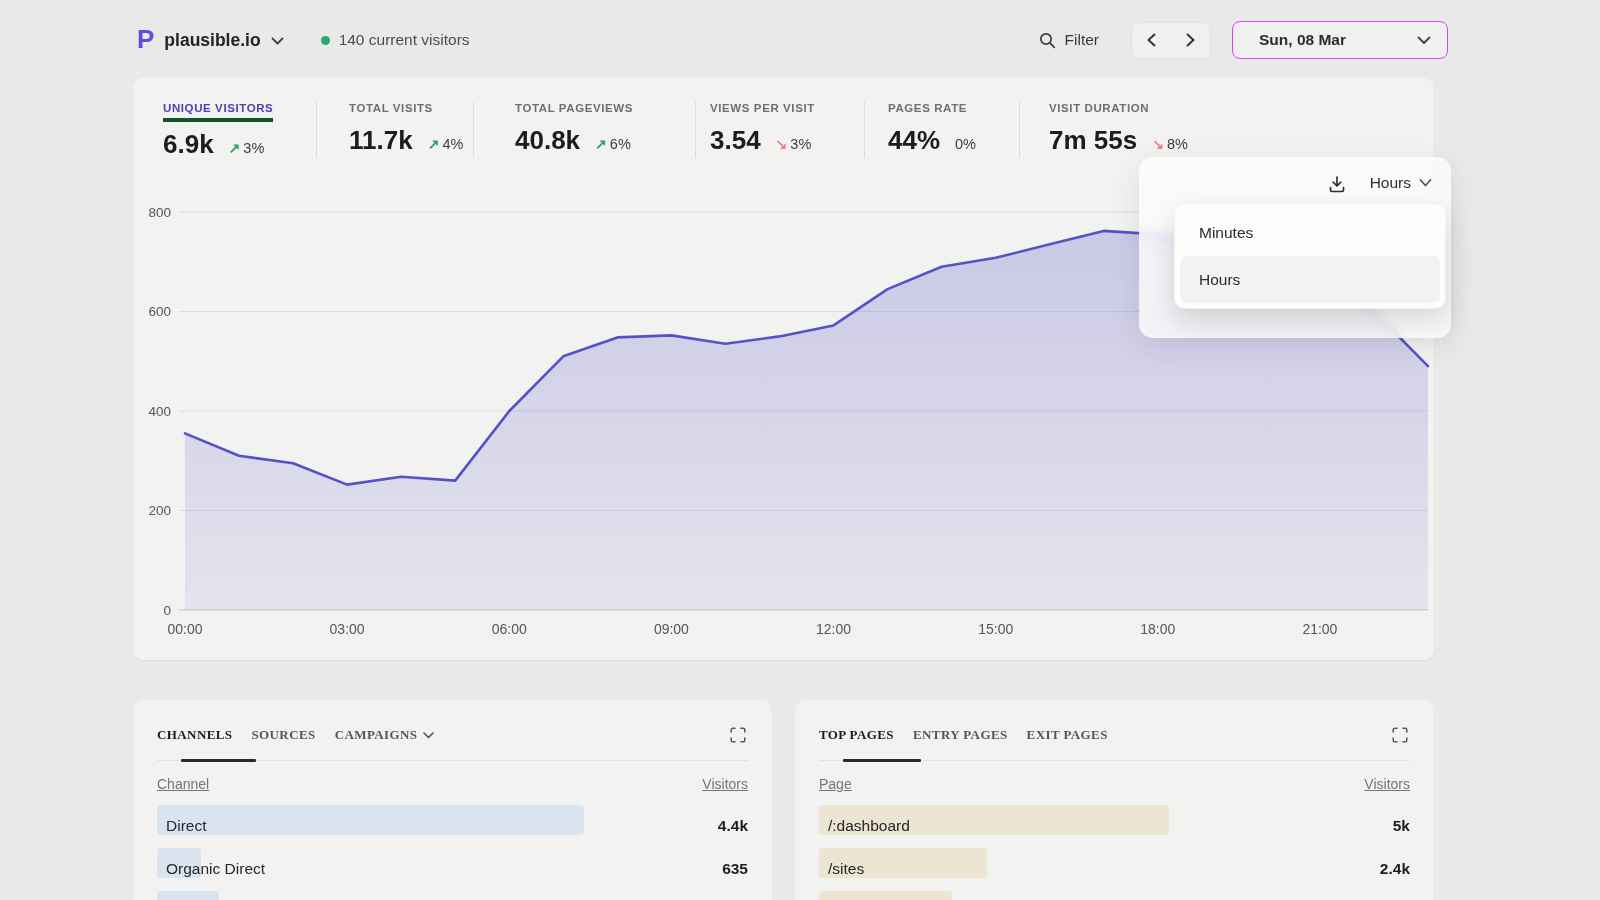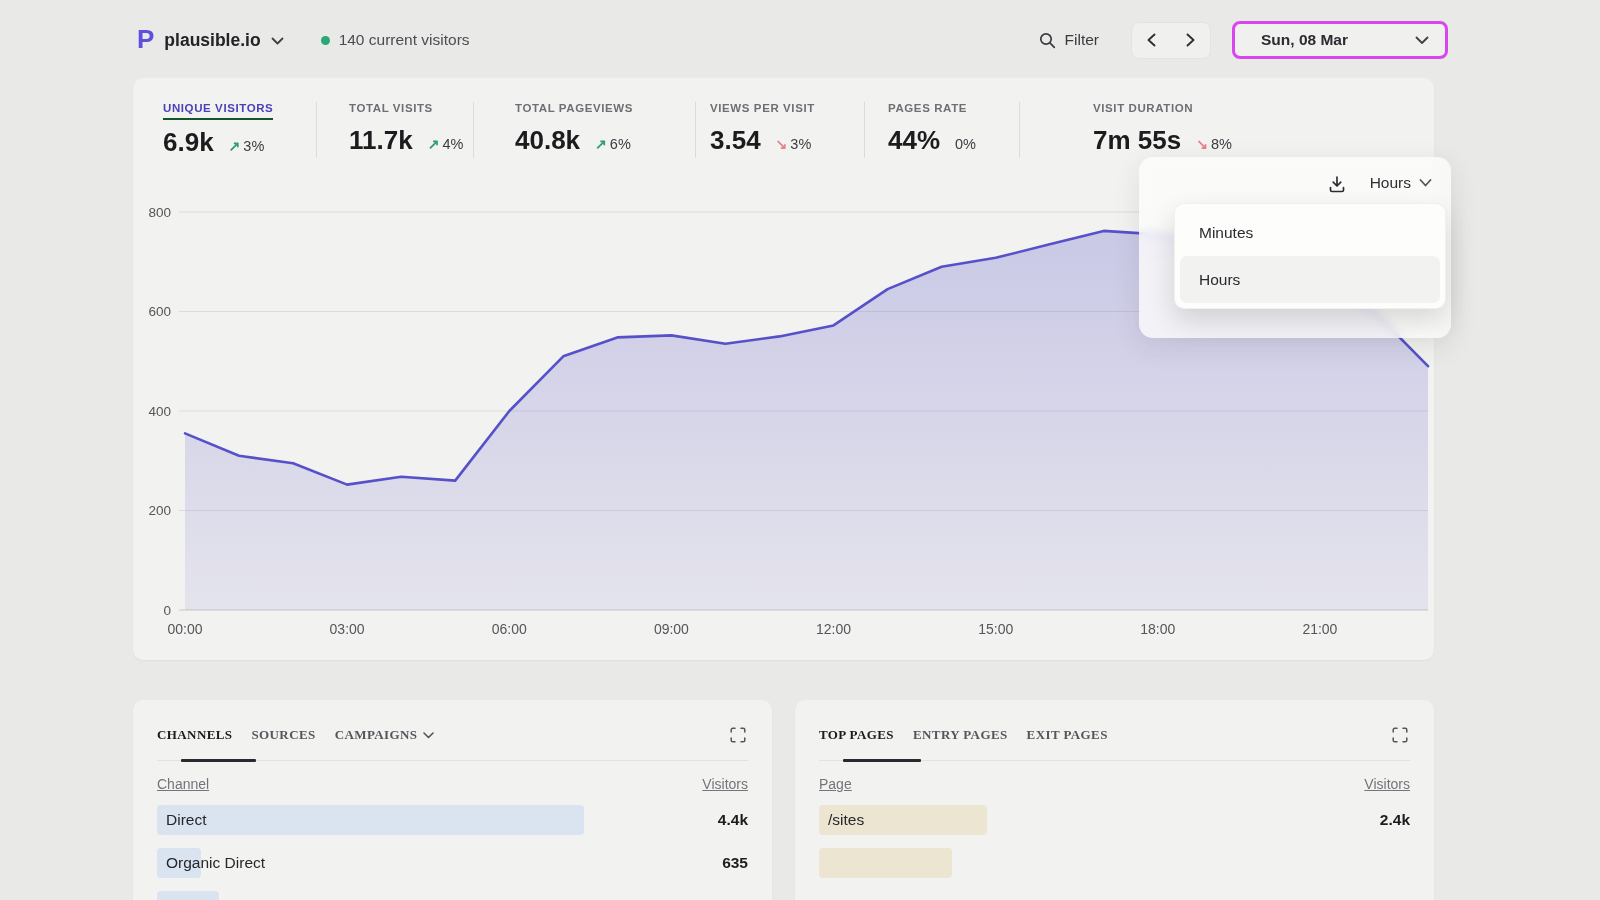--- a/index.html
+++ b/index.html
@@ -18,33 +18,33 @@
   .live-dot { width:9px; height:9px; border-radius:50%; background:#2ca878; margin:1px 9px 0 37px; }
   .live-text { font-size:15.5px; color:#4c4c52; }
   .filter-btn { display:flex; align-items:center; gap:9px; margin-left:auto;
     font-size:15.5px; color:#3a3a40; background:none; border:none; cursor:pointer;
     font-family:inherit; padding:6px 4px; }
   .nav-arrows { display:flex; margin-left:28px; background:#f0f0ee; border:1px solid #e3e3e1;
     border-radius:8px; height:37px; overflow:hidden; }
   .nav-arrow { width:39px; height:100%; display:flex; align-items:center; justify-content:center;
     background:none; border:none; cursor:pointer; }
   .date-picker { margin-left:21px; width:216px; height:38px; background:#f0f0ee;
-    border:3px solid #d946ef; border-radius:8px; display:flex; align-items:center;
+    border:1px solid #d946ef; border-radius:8px; display:flex; align-items:center;
     padding:0 16px 0 26px; cursor:pointer; font-family:inherit; }
   .date-label { font-size:15.5px; font-weight:600; color:#2b2b30; }
   .date-picker svg { margin-left:auto; }
 
   
   .main-card { position:absolute; left:133px; top:78px; width:1301px; height:582px;
     background:#f2f2f0; border-radius:10px; box-shadow:0 1px 2px rgba(40,40,40,0.05); }
   .stats { position:absolute; left:0; top:20px; width:100%; height:80px; }
   .stat { position:absolute; top:0; }
   .stat-label { display:inline-block; font-size:11.5px; font-weight:700; letter-spacing:0.6px;
     color:#6e6e74; padding-bottom:4px; white-space:nowrap; }
-  .stat.active .stat-label { color:#4b40ba; border-bottom:2px solid #14532d; }
+  .stat.active .stat-label { color:#4b40ba; border-bottom:4px solid #14532d; }
   .stat-line { display:flex; align-items:baseline; gap:15px; margin-top:7px; }
   .stat-value { font-size:26px; font-weight:800; color:#1c1c1f; white-space:nowrap; }
   .stat-delta { font-size:14.5px; color:#3c3c43; display:flex; align-items:baseline; gap:3px; }
   .stat-delta .arrow { font-size:14px; font-weight:700; }
   .stat-delta .arrow.up { color:#2f9e6d; }
   .stat-delta .arrow.down { color:#e5808c; }
   .stat-divider { position:absolute; top:4px; width:1px; height:56px; background:#dcdcda; }
 
   #chart { position:absolute; left:0; top:110px; }
   .ytick { font-size:13.5px; fill:#55555a; font-family:"Liberation Sans", sans-serif; }
@@ -75,21 +75,21 @@
   .tabs { display:flex; align-items:center; gap:19px; height:22px; }
   .tab { display:flex; align-items:center; gap:6px; background:none; border:none; padding:0;
     cursor:pointer; font-family:Liberation Serif, serif; font-size:13px; font-weight:700; letter-spacing:0.4px;
     color:#55555c; white-space:nowrap; }
   .tab.active { color:#1b1b1f; }
   .expand-btn { margin-left:auto; background:none; border:none; cursor:pointer; padding:2px; }
   .tab-rule { position:relative; height:1px; background:#e2e2e0; margin-top:14px; }
   .active-underline { position:absolute; top:-1px; height:3px; background:#2a2a2e; border-radius:1px; }
   .col-head { display:flex; justify-content:space-between; margin-top:15px;
     font-size:14px; color:#74747b;text-decoration:underline; }
-  .t-row { position:relative; height:30px; margin-top:13px; display:flex; align-items:center;
+  .t-row { position:relative; height:30px; margin-top:13px; display:flex; align-items:flex-end;
     justify-content:space-between; cursor:pointer; }
   .t-bar { position:absolute; left:0; top:0; height:30px; border-radius:4px; z-index:0; }
   .t-label { position:relative; z-index:1; padding-left:9px; font-size:15.5px; color:#26262b; }
   .t-value { position:relative; z-index:1; font-size:15.5px; font-weight:600; color:#1d1d20; }
 
   svg.icon { display:block; }
 </style>
 </head>
 <body>
 
@@ -182,21 +182,21 @@
   <div class="stat" style="left: 755px;">
     <span class="stat-label">PAGES RATE</span>
     <div class="stat-line">
       <span class="stat-value">44%</span>
       <span class="stat-delta">
         <span class="pct">0%</span>
       </span>
     </div>
   </div>
 
-  <div class="stat" style="left: 916px; margin-left: 44px;">
+  <div class="stat" style="left: 916px;">
     <span class="stat-label">VISIT DURATION</span>
     <div class="stat-line">
       <span class="stat-value">7m 55s</span>
       <span class="stat-delta">
         <span class="arrow down">↘</span>
             <span class="pct">8%</span>
       </span>
     </div>
   </div>
 <div class="stat-divider" style="left: 183px;"></div>
@@ -312,20 +312,25 @@
   </button>
 </div>
   <div class="tab-rule">
       <div class="active-underline" style="left: 24px; width: 78px;"></div>
     </div>
   <div class="col-head">
     <span>Page</span>
     <span>Visitors</span>
   </div>
   <div id="pages-rows">
+  <div class="t-row">
+    <div class="t-bar" style="background: rgb(235, 229, 209); width: 350px;"></div>
+    <span class="t-label">/:dashboard</span>
+    <span class="t-value">5k</span>
+  </div>
 
   <div class="t-row">
     <div class="t-bar" style="background: rgb(235, 229, 209); width: 168px;"></div>
     <span class="t-label">/sites</span>
     <span class="t-value">2.4k</span>
   </div>
 
   <div class="t-row">
     <div class="t-bar" style="background: rgb(235, 229, 209); width: 133px;"></div>
     <span class="t-label"></span>

